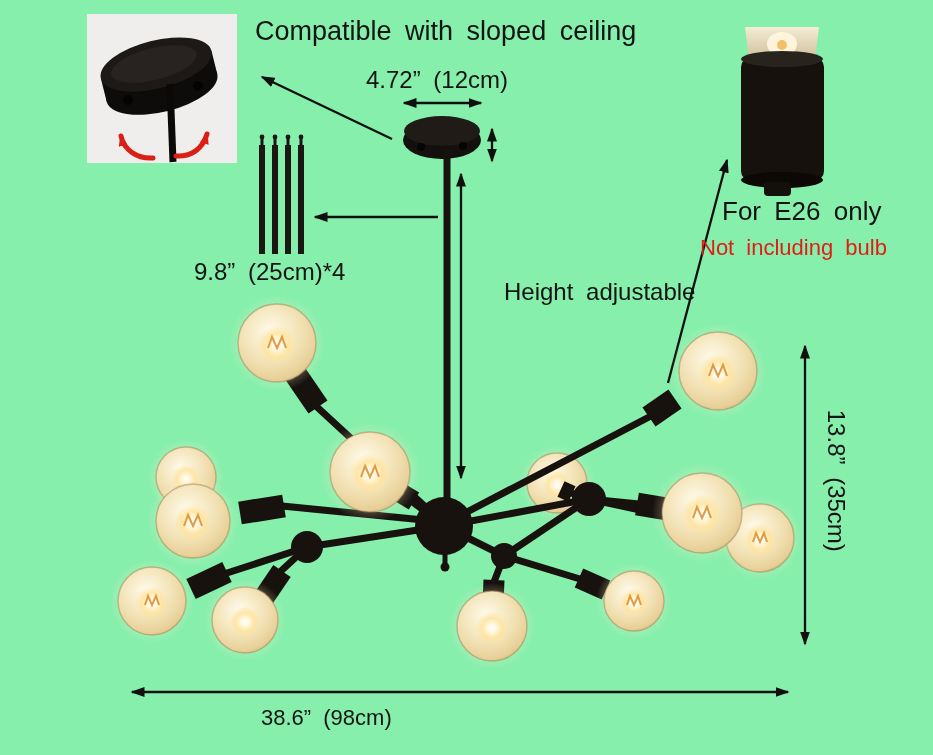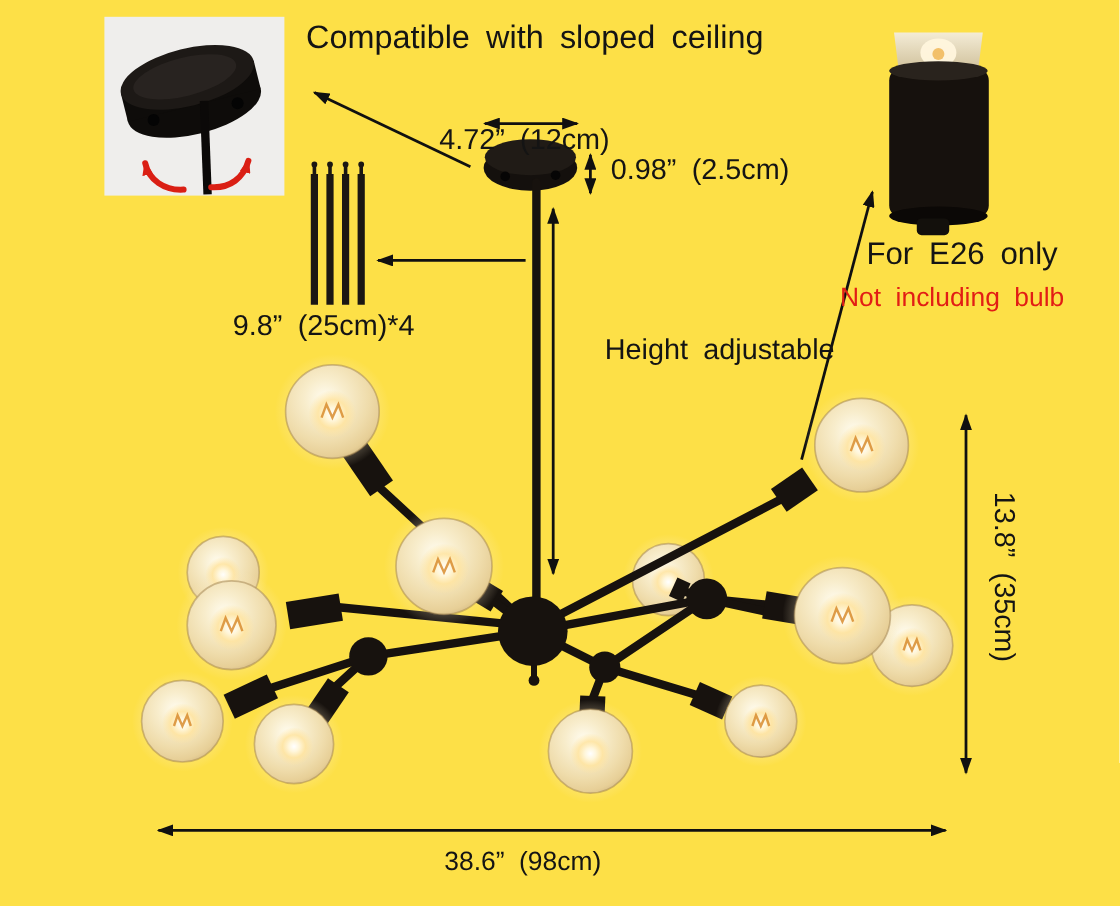--- a/index.html
+++ b/index.html
@@ -1,16 +1,16 @@
 <!DOCTYPE html>
 <html><head>
 <meta charset="utf-8">
 <style>
   html,body{margin:0;padding:0;background:#ffffff;}
-  #stage{position:relative;width:933px;height:755px;background:#fde047;overflow:hidden;
+  #stage{position:relative;width:933px;height:755px;background:#86efac;overflow:hidden;
          font-family:"Liberation Sans",sans-serif;}
   svg{position:absolute;left:0;top:0;}
   .lbl{position:absolute;color:#141414;white-space:nowrap;word-spacing:6px;
        font-family:"Liberation Sans",sans-serif;line-height:1.15;}
   .red{color:#e21d15;}
   .rot{transform:rotate(90deg);transform-origin:center;text-align:center;}
   .arm{stroke:#17120e;stroke-width:7;stroke-linecap:round;fill:none;}
   .thin{stroke-width:5;}
   .socket{stroke:#17120e;stroke-linecap:butt;fill:none;}
   .joint{fill:#17120e;}
@@ -231,22 +231,21 @@
       <g>
             <circle class="halo" cx="492" cy="626" r="43"></circle>
             <circle class="glass" cx="492" cy="626" r="35"></circle>
             <circle class="glow" cx="492" cy="628" r="17"></circle>
           </g>
     </g>
   </g>
 </svg>
 
 <div class="lbl" style="left:255px;top:16px;font-size:27px;">Compatible with sloped ceiling</div>
-<div class="lbl" style="left:366px;top:66px;font-size:24px;margin-top:37px;">4.72” (12cm)</div>
-<div class="lbl" style="left:509px;top:128px;font-size:24px;">0.98” (2.5cm)</div>
+<div class="lbl" style="left:366px;top:66px;font-size:24px;">4.72” (12cm)</div>
 <div class="lbl" style="left:194px;top:258px;font-size:24px;">9.8” (25cm)*4</div>
 <div class="lbl" style="left:462px;top:278px;font-size:24px;margin-left:42px;">Height adjustable</div>
 <div class="lbl" style="left:722px;top:197px;font-size:26px;">For E26 only</div>
 <div class="lbl red" style="left:700px;top:235px;font-size:22px;text-align:center;">Not including bulb</div>
 <div class="lbl rot" style="left:726px;top:467px;width:220px;font-size:24px;">13.8” (35cm)</div>
-<div class="lbl" style="left:261px;top:705px;width:240px;font-size:22px;text-align:right;">38.6” (98cm)</div>
+<div class="lbl" style="left:261px;top:705px;width:240px;font-size:22px;text-align:left;">38.6” (98cm)</div>
 
 </div>
 
 </body></html>

